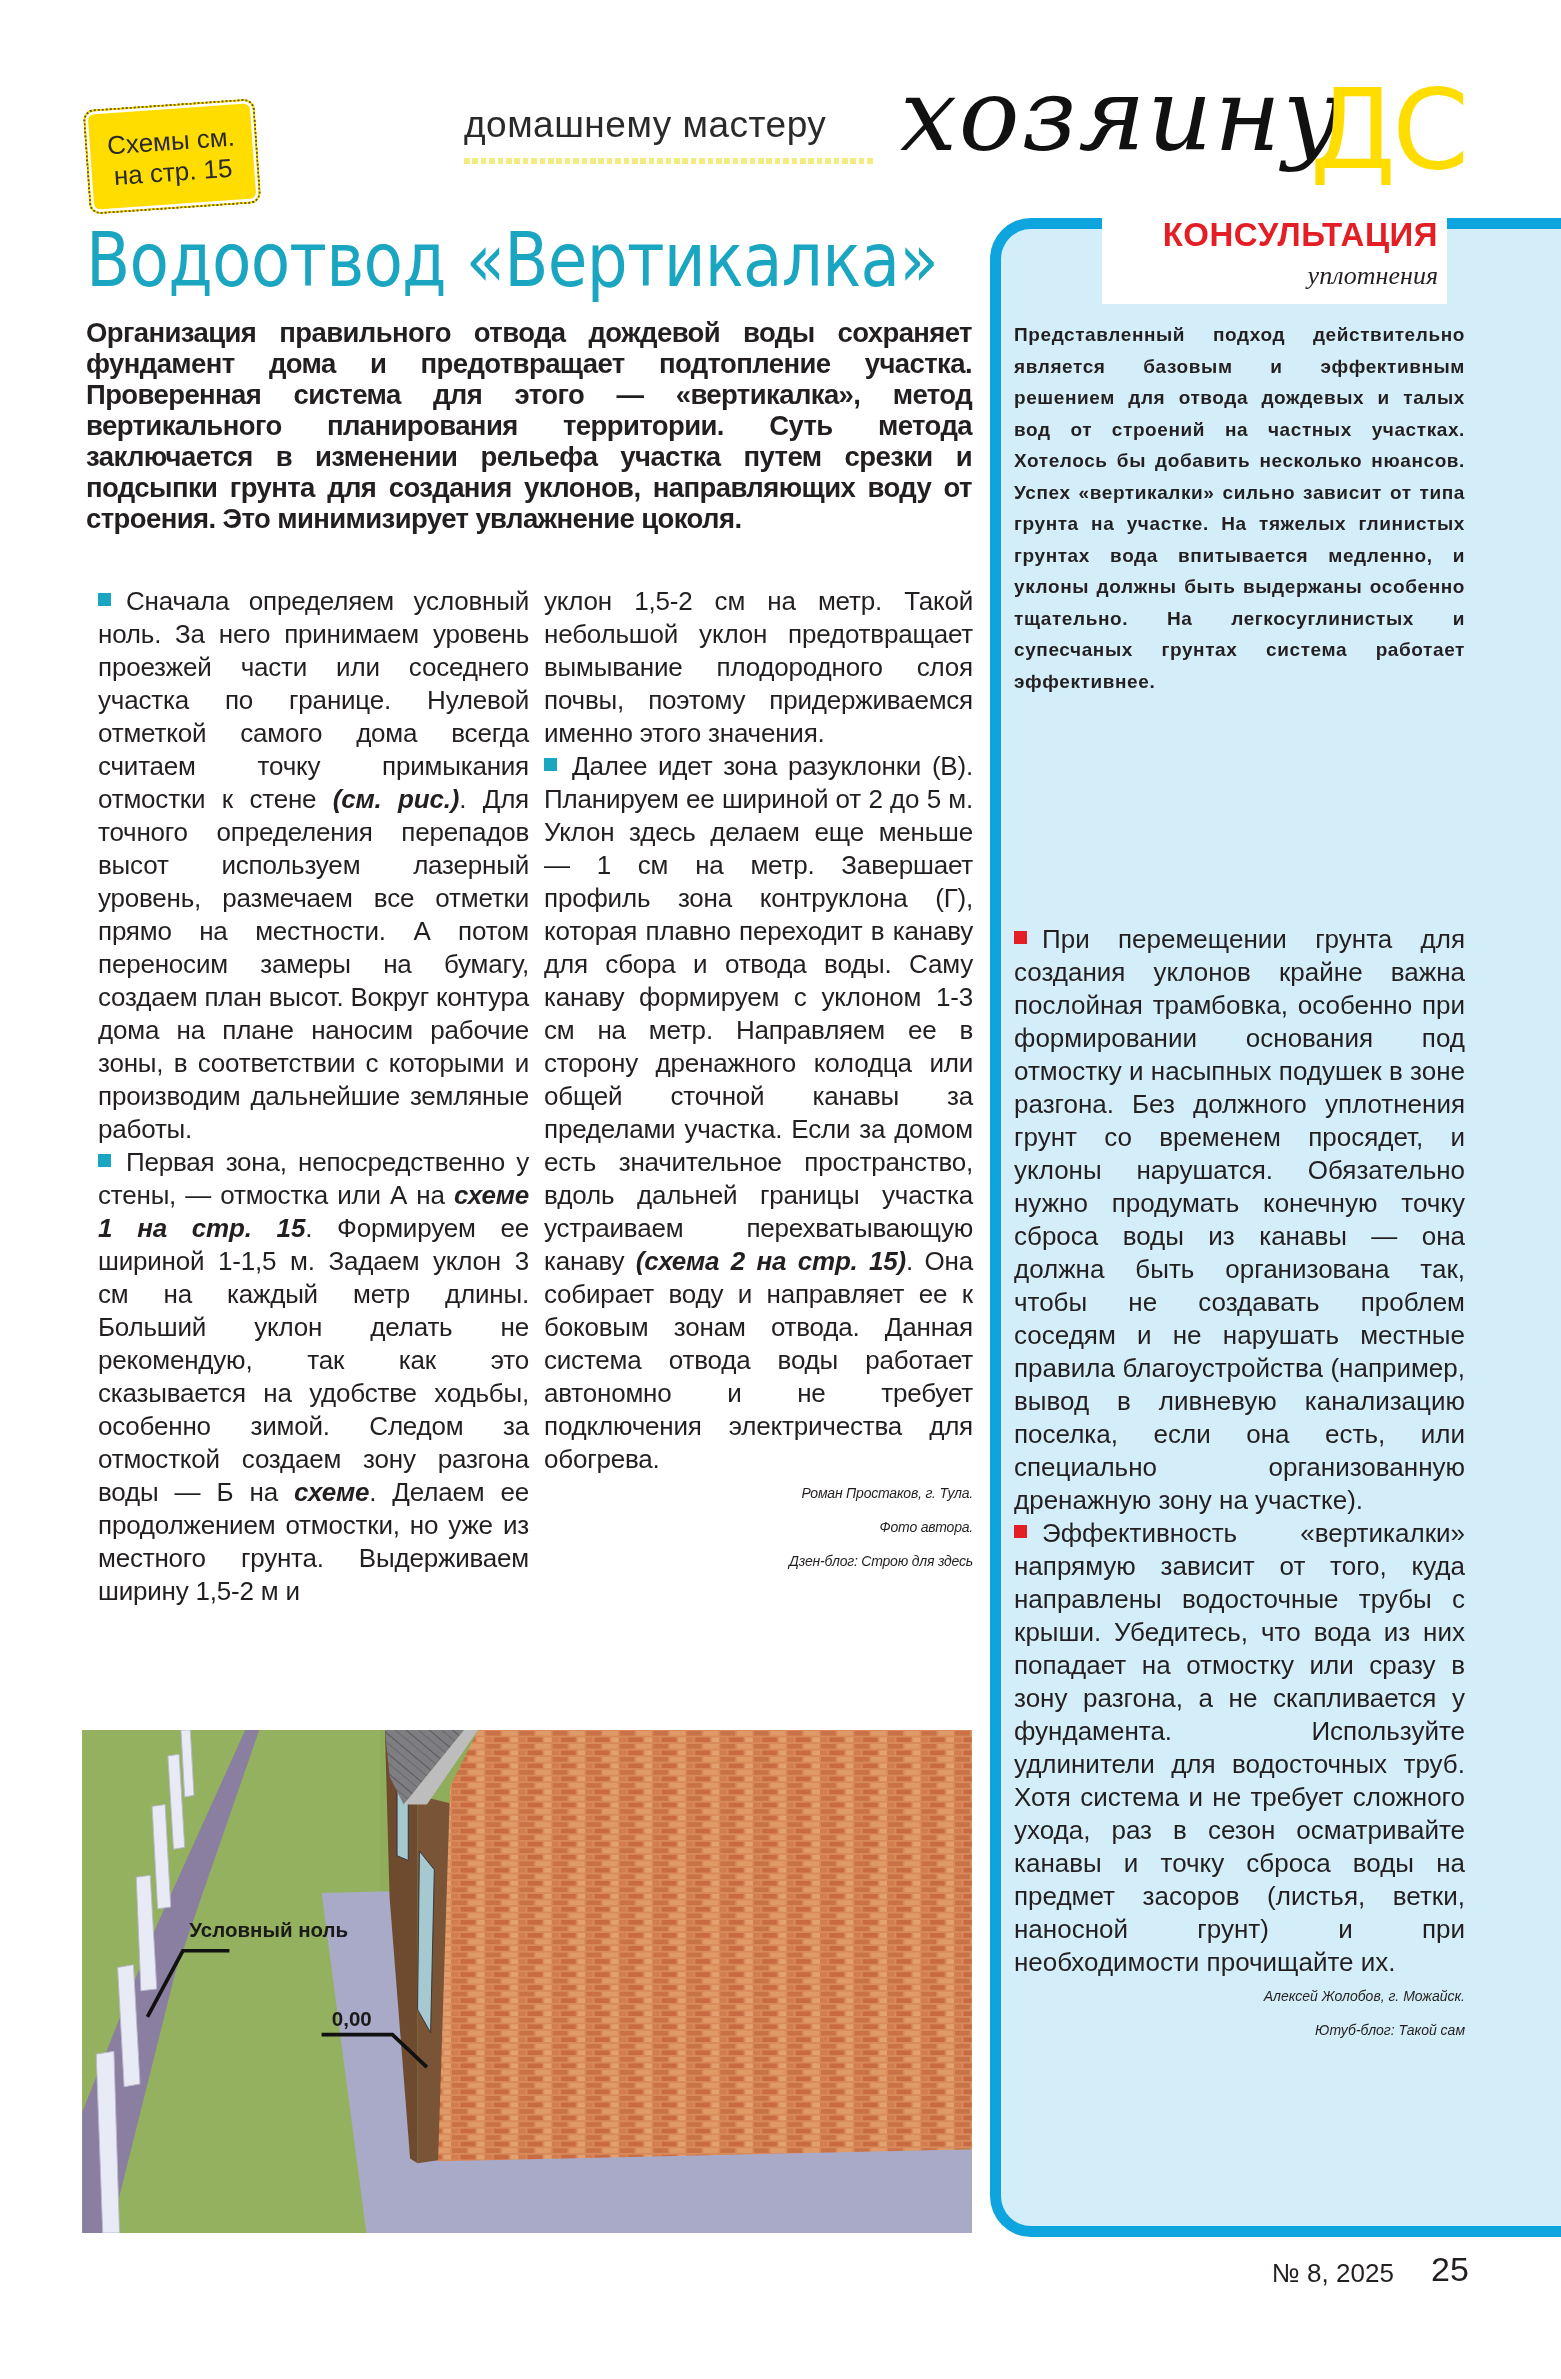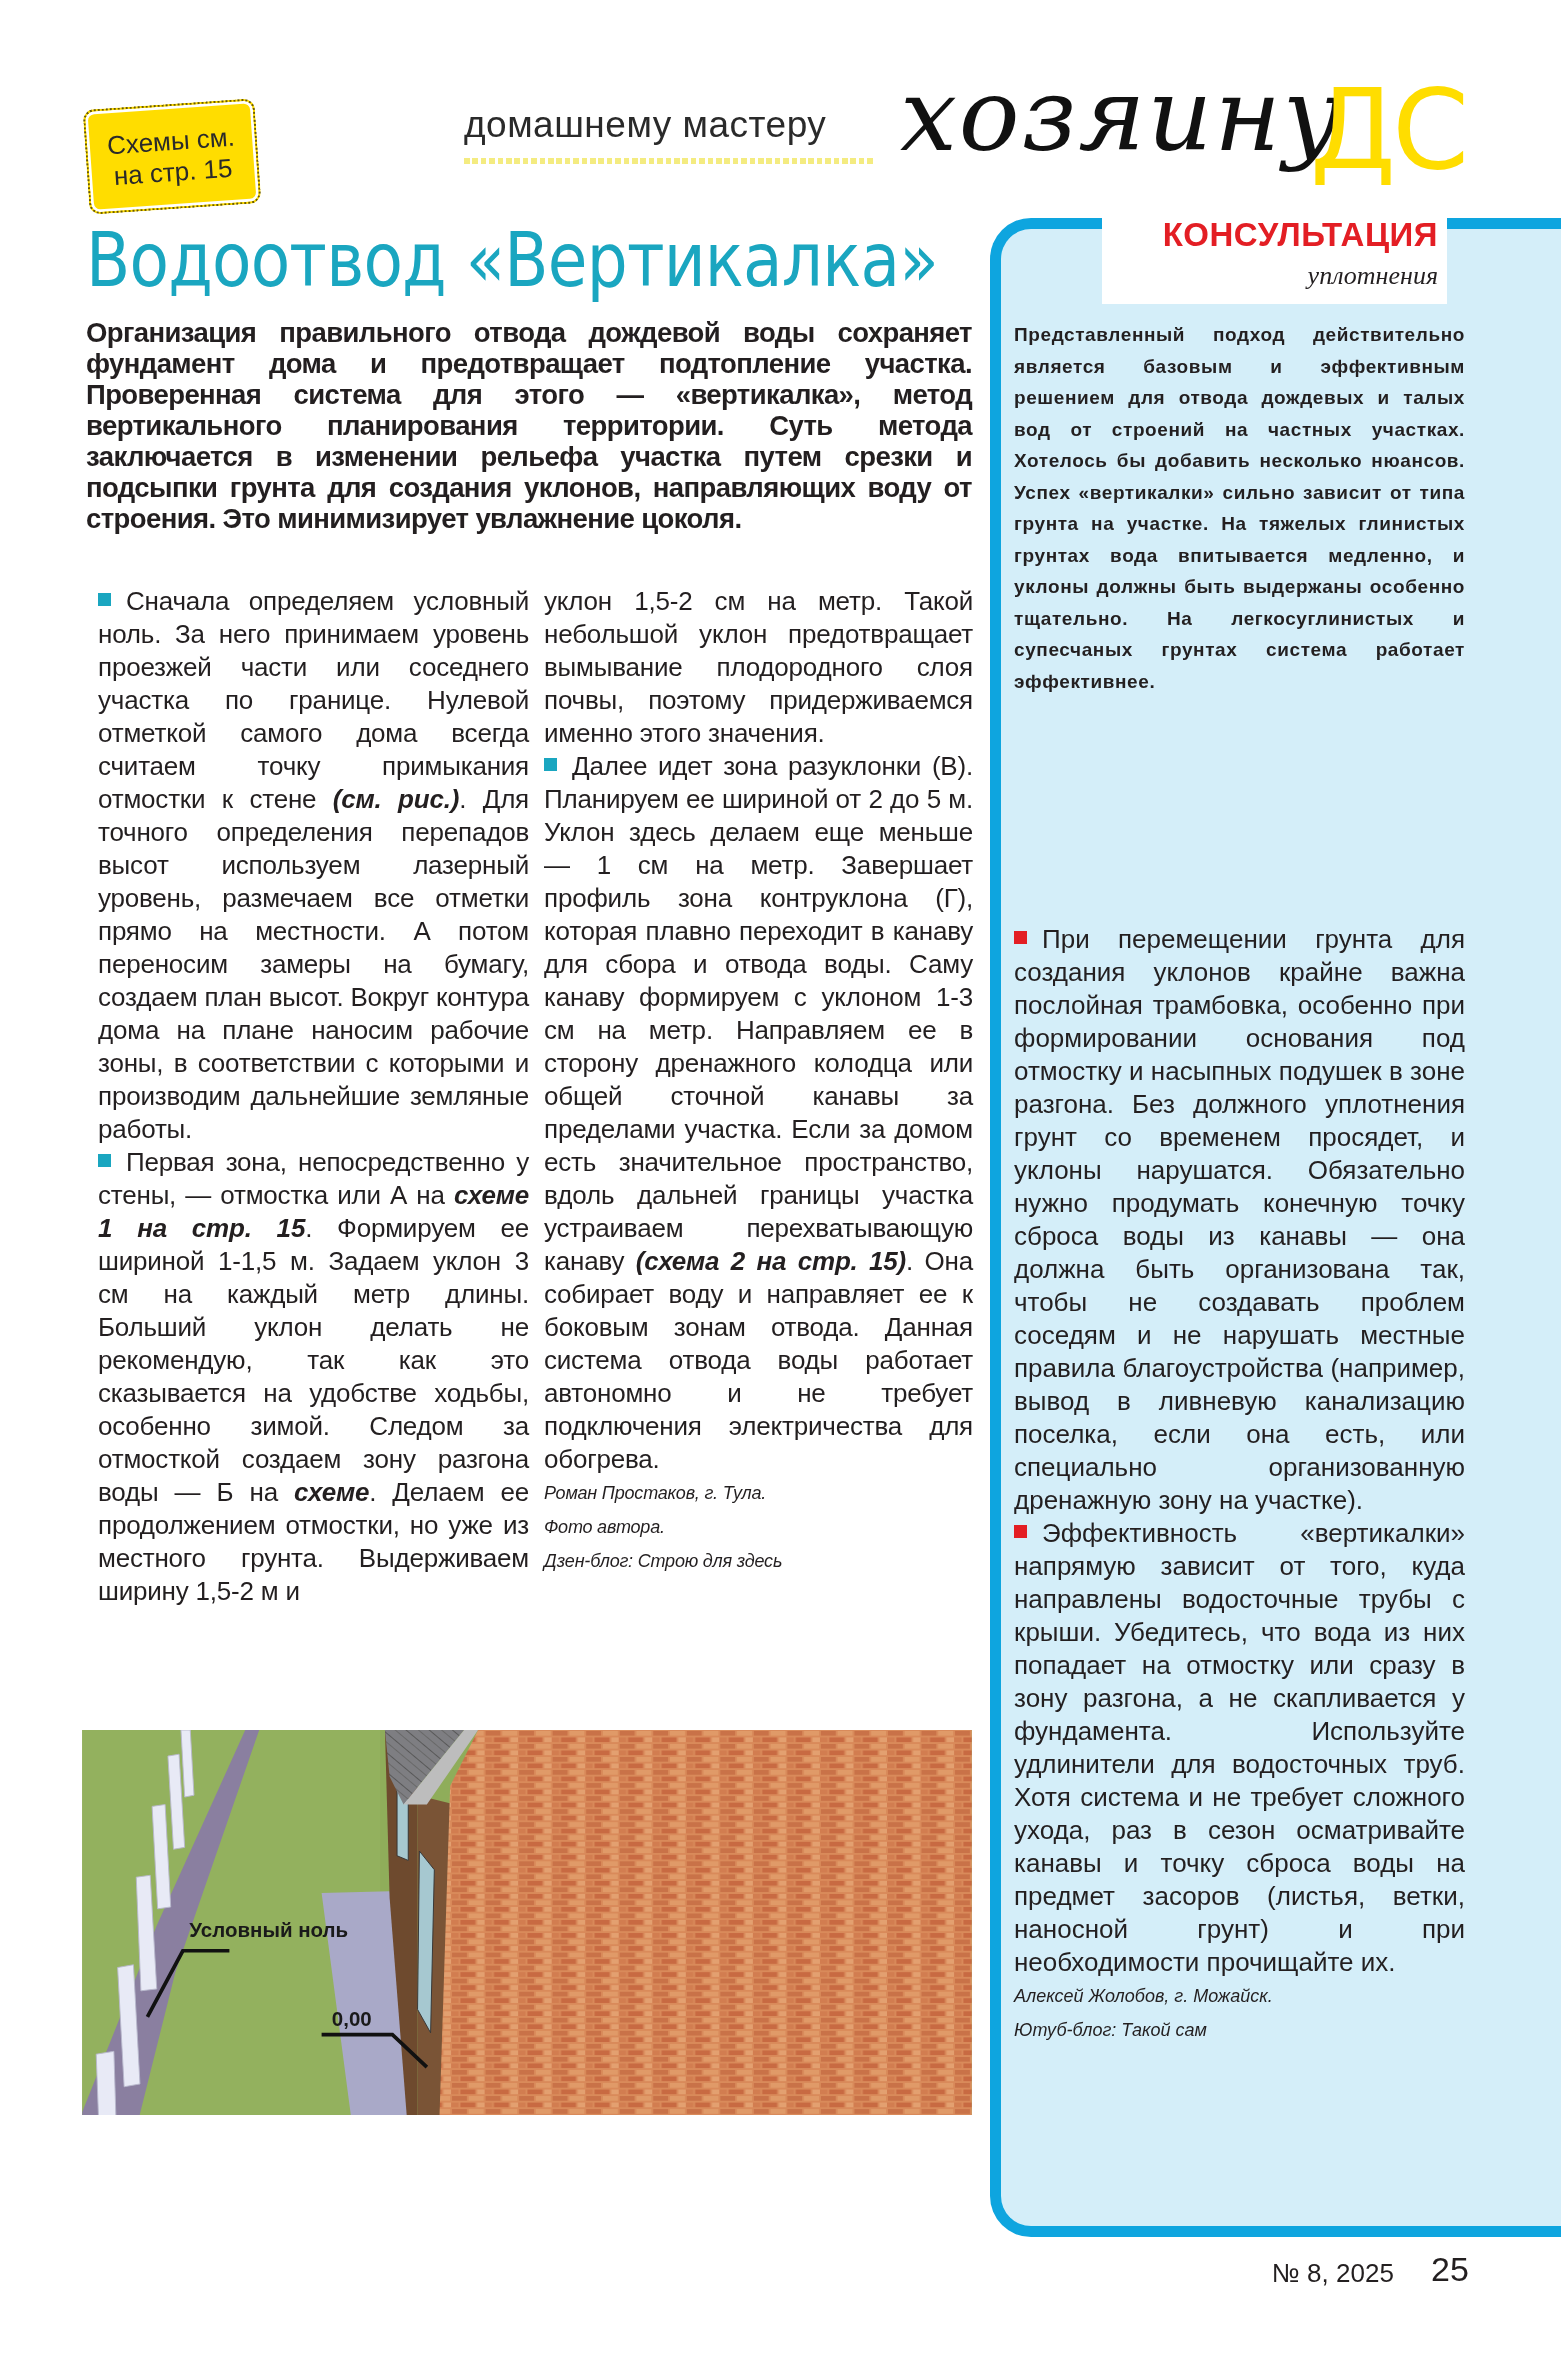--- a/index.html
+++ b/index.html
@@ -63,21 +63,21 @@
     .col1 { left: 98px; width: 431px; }
     .col2 { left: 544px; width: 429px; }
     .col p { margin: 0; text-indent: 0; }
     .bullet {
       display: inline-block; width: 13px; height: 13px; background: #1aa6c0;
       margin-right: 15px; vertical-align: 3.7px;
     }
     .bullet.red { background: #e31e24; }
     .em { font-weight: bold; font-style: italic; }
     .byline {
-      text-align: left; font-style: italic; font-size: 18px; line-height: 34px; color: #231f20;
+      text-align: right; font-style: italic; font-size: 14px; line-height: 34px; color: #231f20;
     }
 
     
     .sidebar {
       left: 990px; top: 218px; width: 597px; height: 2019px;
       background: #d4eef9;
       border-left: 11.2px solid #0ea5df; border-top: 11.2px solid #0ea5df; border-bottom: 11.2px solid #0ea5df;
       border-radius: 41px 0 0 41px;
       box-sizing: border-box;
     }
@@ -99,21 +99,21 @@
       font-size: 19px; line-height: 31.5px; font-weight: bold; color: #231f20;
       text-align: justify; letter-spacing: 0.6px;
     }
     .sb-body {
       left: 1014px; top: 923px; width: 451px;
       font-size: 26px; line-height: 33px; color: #231f20; text-align: justify;
     }
     .sb-body p { margin: 0; }
 
     
-    .illustration { left: 82px; top: 1730px; width: 890px; height: 385px; overflow: hidden; }
+    .illustration { left: 82px; top: 1730px; width: 890px; height: 503px; overflow: hidden; }
 
     
     .issue { left: 1272px; top: 2258px; font-size: 26px; color: #231f20; }
     .page-num { left: 1431px; top: 2250px; font-size: 34px; color: #231f20; }
   </style>
 </head>
 <body>
 
 <div class="abs sticker">
   <span>Схемы см.</span>

